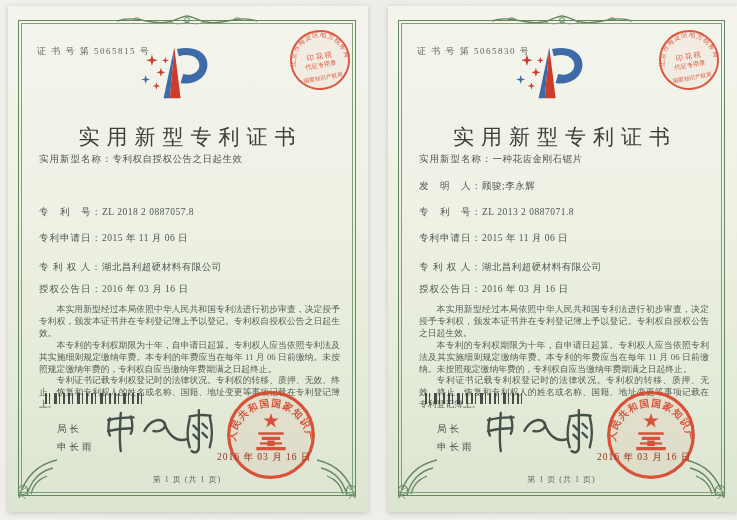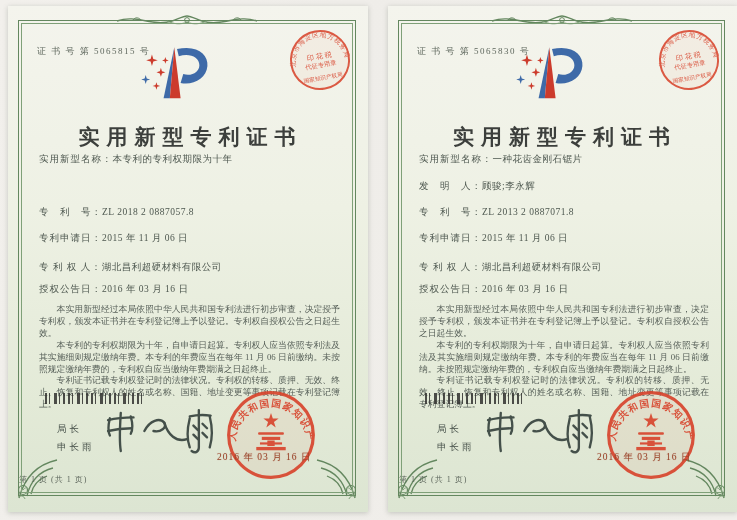--- a/index.html
+++ b/index.html
@@ -20,21 +20,21 @@
     border:1.5px solid #64875f;
   }
   .frame::after{
     content:"";position:absolute;inset:2px;border:1px solid #7fa078;pointer-events:none;
   }
   .cert-no{position:absolute;left:18px;top:24px;font-size:9px;letter-spacing:1.5px;color:#5d665c;}
   .logo{position:absolute;left:50%;margin-left:-56px;top:20px;width:92px;height:68px;}
   .tax-stamp{position:absolute;right:2px;top:6px;width:66px;height:66px;transform:rotate(-10deg);opacity:.88;}
   .title{
     position:absolute;left:0;right:0;top:102px;text-align:center;
-    font-size:21px;font-weight:bold;letter-spacing:7px;color:#3c3f3c;text-indent:7px;
+    font-size:21px;font-weight:normal;letter-spacing:7px;color:#3c3f3c;text-indent:7px;
   }
   .field{position:absolute;left:20px;right:12px;font-size:9.5px;color:#4d574f;letter-spacing:.5px;white-space:nowrap;}
   .field .lbl{letter-spacing:1px;font-family:Liberation Serif, serif;}
   .f0{top:132px}.f1{top:159px}.f2{top:185px}.f3{top:211px}.f4{top:240px}.f5{top:262px}
   .body-text{
     position:absolute;left:20px;right:15px;top:283px;
     font-size:8.8px;line-height:11.9px;color:#565f58;text-align:justify;
   }
   .body-text p{margin:0;text-indent:2em;}
   .barcode{
@@ -42,21 +42,21 @@
     background:repeating-linear-gradient(90deg,
       #30302e 0 2px,transparent 2px 4px,#30302e 4px 5px,transparent 5px 9px,
       #30302e 9px 12px,transparent 12px 14px,#30302e 14px 15px,transparent 15px 18px,
       #30302e 18px 20px,transparent 20px 23px);
     opacity:.85;
   }
   .commissioner{position:absolute;left:38px;top:399px;font-size:9.5px;color:#47514a;letter-spacing:3px;line-height:18px;}
   .signature{position:absolute;left:80px;top:382px;width:118px;height:56px;}
   .seal{position:absolute;left:206px;top:368px;width:92px;height:92px;opacity:.92;}
   .seal-date{position:absolute;left:198px;top:430px;width:130px;font-size:9.5px;letter-spacing:1px;color:#98452b;text-shadow:0 0 1px rgba(180,60,40,.3);}
-  .footer{position:absolute;left:0;right:0;top:453px;text-align:left;font-size:8px;color:#5d665c;letter-spacing:1px;}
+  .footer{position:absolute;left:0;right:0;top:453px;text-align:center;font-size:8px;color:#5d665c;letter-spacing:1px;}
   .orn-top{position:absolute;left:50%;top:-9px;transform:translateX(-50%);}
   .orn-bl{position:absolute;left:-6px;bottom:-7px;}
   .orn-br{position:absolute;right:-6px;bottom:-7px;transform:scaleX(-1);}
   .stamp-txt{fill:#d8452d;}
 </style>
 </head>
 <body>
 
 <div class="paper" id="page-left">
   <div class="frame">
@@ -98,21 +98,21 @@
       <text class="stamp-txt" font-size="10" letter-spacing="1">
         <textPath href="#taxArc" startOffset="50%" text-anchor="middle">北京市海淀区地方税务局</textPath>
       </text>
       <text class="stamp-txt" x="50" y="48" font-size="11" text-anchor="middle">印 花 税</text>
       <text class="stamp-txt" x="50" y="61" font-size="9.5" text-anchor="middle">代征专用章</text>
       <text class="stamp-txt" x="50" y="80" font-size="8.5" text-anchor="middle">国家知识产权局</text>
     </svg>
 
     <div class="title">实用新型专利证书</div>
 
-    <div class="field f0"><span class="lbl">实用新型名称：</span><span>本专利的专利权期限为十年</span></div>
+    <div class="field f0"><span class="lbl">实用新型名称：</span><span>专利权自授权公告之日起生效</span></div>
     <div class="field f2"><span class="lbl">专　利　号：</span><span>ZL 2018 2 0887057.8</span></div>
     <div class="field f3"><span class="lbl">专利申请日：</span><span>2015 年 11 月 06 日</span></div>
     <div class="field f4"><span class="lbl">专 利 权 人：</span><span>湖北昌利超硬材料有限公司</span></div>
     <div class="field f5"><span class="lbl">授权公告日：</span><span>2016 年 03 月 16 日</span></div>
 
     <div class="body-text">
       <p>本实用新型经过本局依照中华人民共和国专利法进行初步审查，决定授予专利权，颁发本证书并在专利登记簿上予以登记。专利权自授权公告之日起生效。</p>
       <p>本专利的专利权期限为十年，自申请日起算。专利权人应当依照专利法及其实施细则规定缴纳年费。本专利的年费应当在每年 11 月 06 日前缴纳。未按照规定缴纳年费的，专利权自应当缴纳年费期满之日起终止。</p>
       <p>专利证书记载专利权登记时的法律状况。专利权的转移、质押、无效、终止、恢复和专利权人的姓名或名称、国籍、地址变更等事项记载在专利登记簿上。</p>
     </div>

